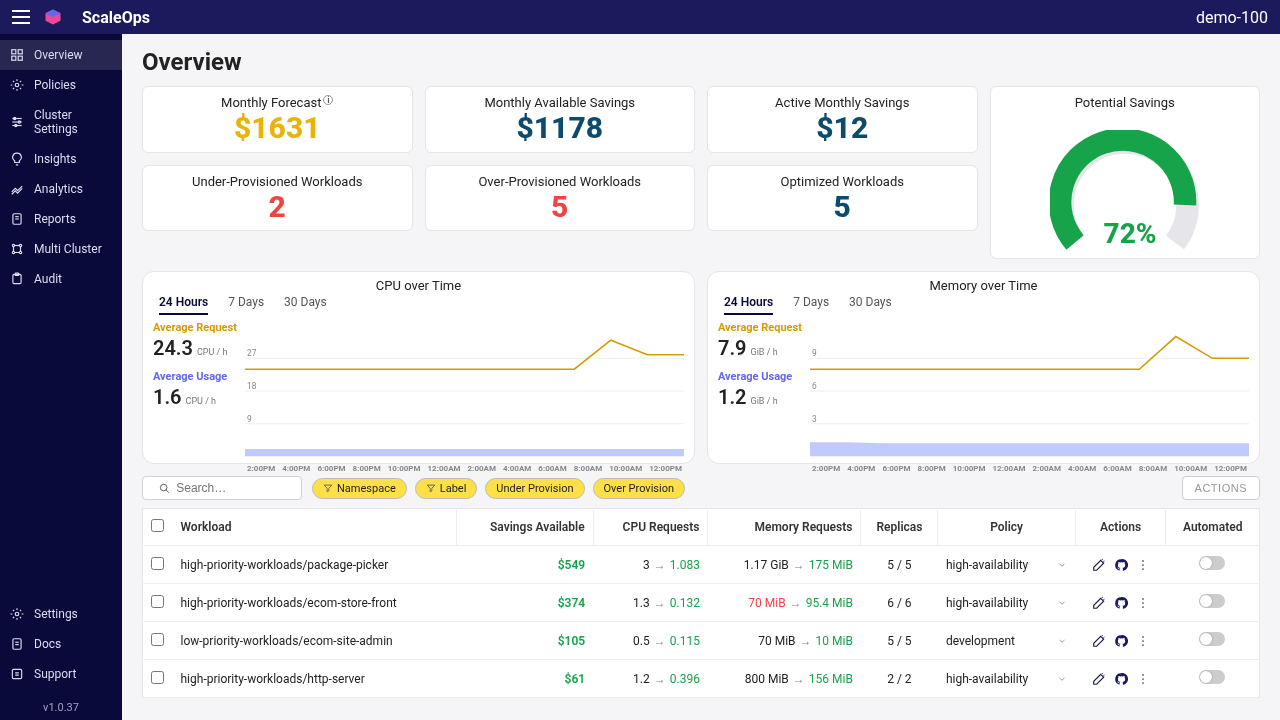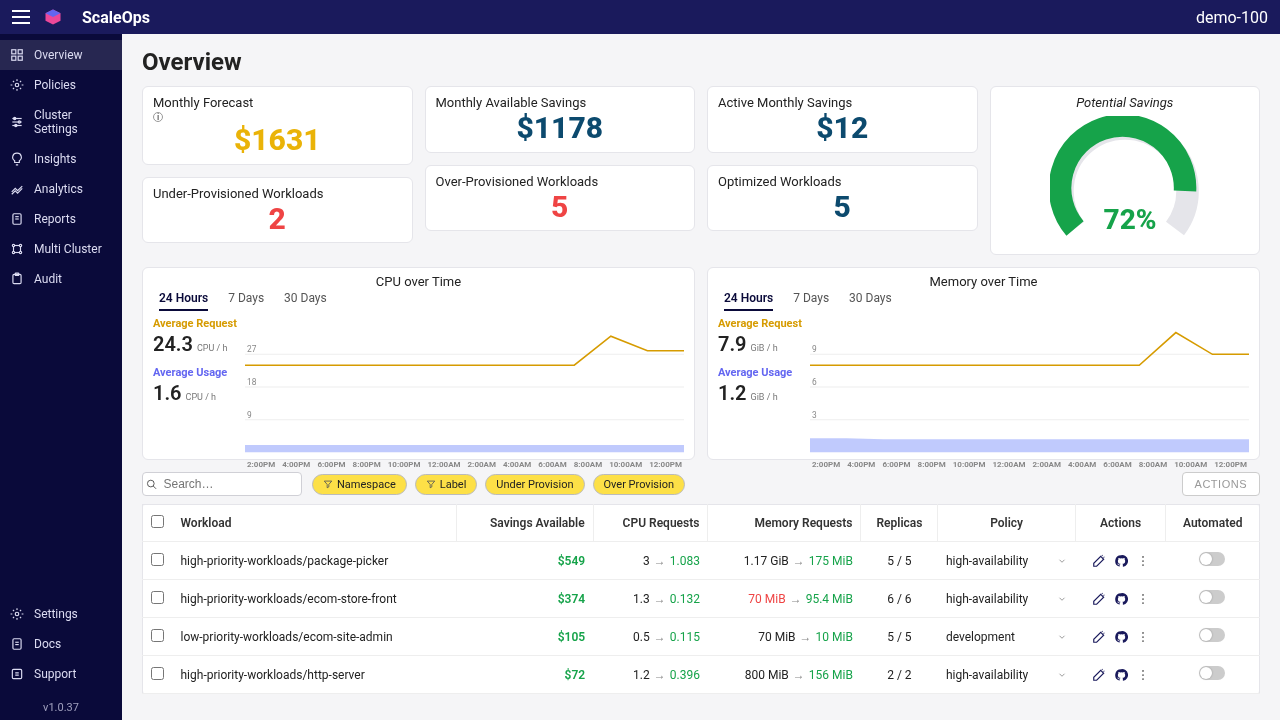--- a/index.html
+++ b/index.html
@@ -17,50 +17,50 @@
 .sidebar .nav { list-style:none; padding:6px 0; }
 .sidebar .nav li { display:flex; align-items:center; gap:10px; padding:8px 10px; cursor:pointer; }
 .sidebar .nav li.active { background:rgba(255,255,255,0.12); }
 .sidebar .nav li svg { width:14px; height:14px; flex-shrink:0; }
 .sidebar .bottom { margin-top:auto; }
 .sidebar .version { text-align:center; padding:6px 0; font-size:11px; opacity:.7; }
 .main { flex:1; overflow-y:auto; padding:14px 20px; }
 h1 { font-size:24px; font-weight:700; margin-bottom:10px; }
 .kpi-grid { display:grid; grid-template-columns:repeat(3,1fr) 1fr; gap:12px; margin-bottom:12px; }
 .card { background:#fff; border:1px solid #e5e5ea; border-radius:6px; padding:8px 10px; text-align:center; }
-.kpi-title { font-size:13px; color:#222; margin-bottom:2px; display:flex; justify-content:center; align-items:flex-start; gap:2px;flex-direction:column;}
+.kpi-title { font-size:13px; color:#222; margin-bottom:2px; display:flex; justify-content:center; align-items:flex-start; gap:2px;}
 .kpi-title sup { font-size:9px; border:1px solid #999; border-radius:50%; width:10px; height:10px; display:inline-flex; align-items:center; justify-content:center; line-height:1;}
 .kpi-value { font-size:30px; font-weight:800; line-height:1.05; }
 .v-yellow { color:#eab308; }
 .v-green { color:#0c4a6e; }
 .v-red   { color:#ef4444; }
 .kpi-col { display:flex; flex-direction:column; gap:12px; }
 .gauge-card { grid-row:span 2; display:flex; flex-direction:column; align-items:center; }
-.gauge-card .kpi-title{margin-bottom:6px;font-style:italic;}
+.gauge-card .kpi-title{margin-bottom:20px;}
 .gauge-wrap { position:relative; width:150px; height:120px;text-align:center; }
 .gauge-pct { position:absolute; bottom:0px; left:50%; transform:translateX(-40%); font-size:28px; font-weight:800; color:#16a34a; }
 .charts-row { display:grid; grid-template-columns:1fr 1fr; gap:12px; margin-bottom:12px; }
-.chart-card { background:#fff; border:1px solid #e5e5ea; border-radius:6px; padding:6px 10px 2px; }
+.chart-card { background:#fff; border:1px solid #e5e5ea; border-radius:12px; padding:6px 10px 2px; }
 .chart-title { text-align:center; font-size:13px; margin-bottom:2px; }
 .tabs { display:flex; gap:20px; font-size:12px; margin-bottom:6px; padding-left:6px;}
 .tabs span { padding-bottom:4px; cursor:pointer; color:#555;}
 .tabs span.active { color:#0a0a3a; border-bottom:2px solid #0a0a3a; font-weight:600;}
 .chart-body { display:flex; gap:8px; }
 .chart-side { width:84px; font-size:11px; }
 .chart-side .lbl { font-weight:700; margin-bottom:2px;}
 .chart-side .lbl.req{color:#d69b00;}
 .chart-side .lbl.use{color:#6366f1;}
 .chart-side .val { font-size:20px; font-weight:600; color:#222; display:flex; align-items:baseline; gap:4px;}
 .chart-side .unit{font-size:9px; color:#777; font-weight:400;}
 .chart-side .block{margin-bottom:10px;}
 .chart-plot { flex:1; height:140px; position:relative; }
 .chart-plot svg { width:100%; height:100%; }
 .x-ticks { display:flex; justify-content:space-between; font-size:8px; color:#888; padding:0 2px;font-weight:bold;}
 .table-toolbar{ display:flex; align-items:center; gap:10px; margin-bottom:8px;}
-.search { display:flex; align-items:center; gap:6px; background:#fff; border:1px solid #d0d0d6; border-radius:4px; padding:4px 3px; width:160px;}
+.search { display:flex; align-items:center; gap:6px; background:#fff; border:1px solid #d0d0d6; border-radius:4px; padding:4px 16px; width:160px;}
 .search input{ border:none; outline:none; width:100%; font-size:12px;}
 .pill { border:1px solid #bbb; border-radius:14px; padding:3px 10px; font-size:11px; display:flex; align-items:center; gap:4px; cursor:pointer; background:#fde047;}
 .actions-btn { margin-left:auto; border:1px solid #ccc; color:#999; background:#fff; border-radius:4px; padding:5px 12px; font-size:11px; letter-spacing:.5px;}
 table { width:100%; border-collapse:collapse; background:#fff; border:1px solid #e5e5ea; border-radius:6px;}
 th,td{ padding:10px 8px; font-size:12px; border-bottom:1px solid #eee; text-align:left; }
 th{ font-weight:600; color:#333; white-space:nowrap; }
 th.center,td.center{text-align:center;}
 th.right,td.right{text-align:right;}
 .wk-cb{width:30px;}
 .savings{color:#16a34a; font-weight:600;}
@@ -486,21 +486,21 @@
                     <circle cx="12" cy="12" r="1.5"></circle>
                     <circle cx="12" cy="19" r="1.5"></circle>
                   </svg>
    </div>
               </td>
    <td class="center"><span class="toggle"></span></td>
             </tr>
             <tr>
    <td class="wk-cb"><input type="checkbox" style=""></td>
    <td>high-priority-workloads/http-server</td>
-   <td class="right savings">$72</td>
+   <td class="right savings">$61</td>
    <td class="right">1.2<span class="arrow">→</span><span class="to-green">0.396</span></td>
    <td class="right"><span class="">800 MiB</span><span class="arrow">→</span><span class="to-green">156 MiB</span></td>
    <td class="center">2 / 2</td>
    <td>
                 <div class="policy-cell">
                   <span>high-availability</span>
                   <svg class="chev" viewBox="0 0 24 24">
                     <path d="M6 9l6 6 6-6" fill="none" stroke="#888" stroke-width="2"></path>
                   </svg>
                 </div>

